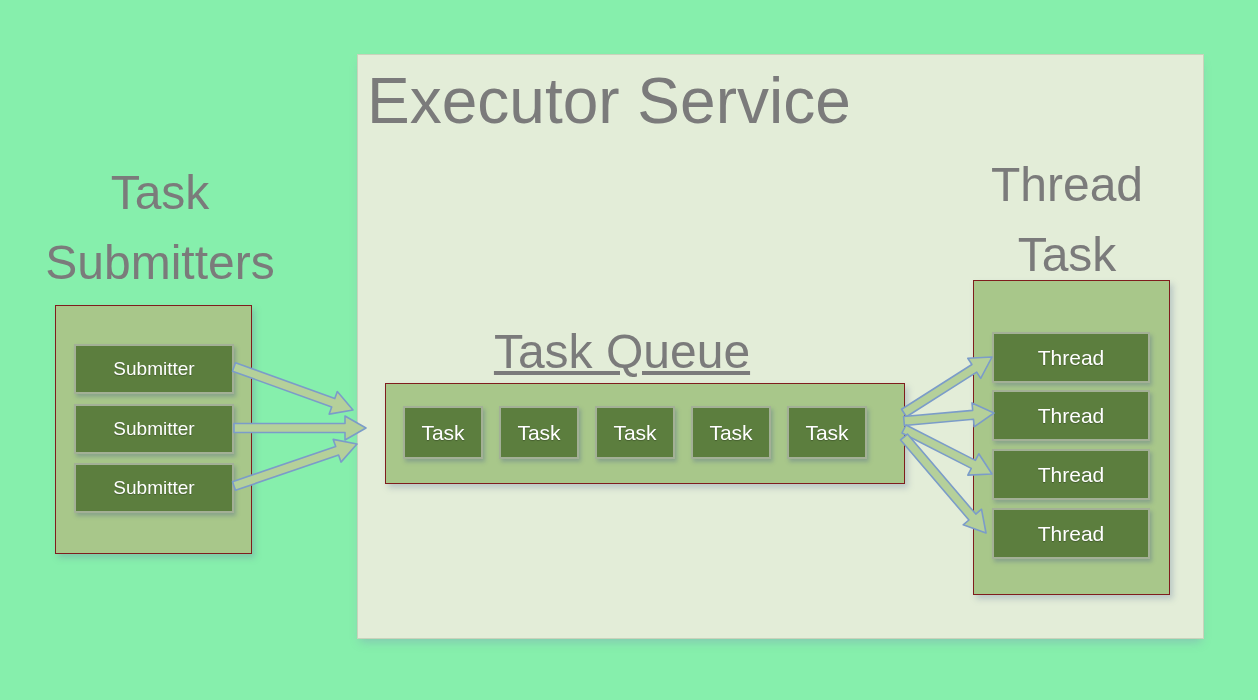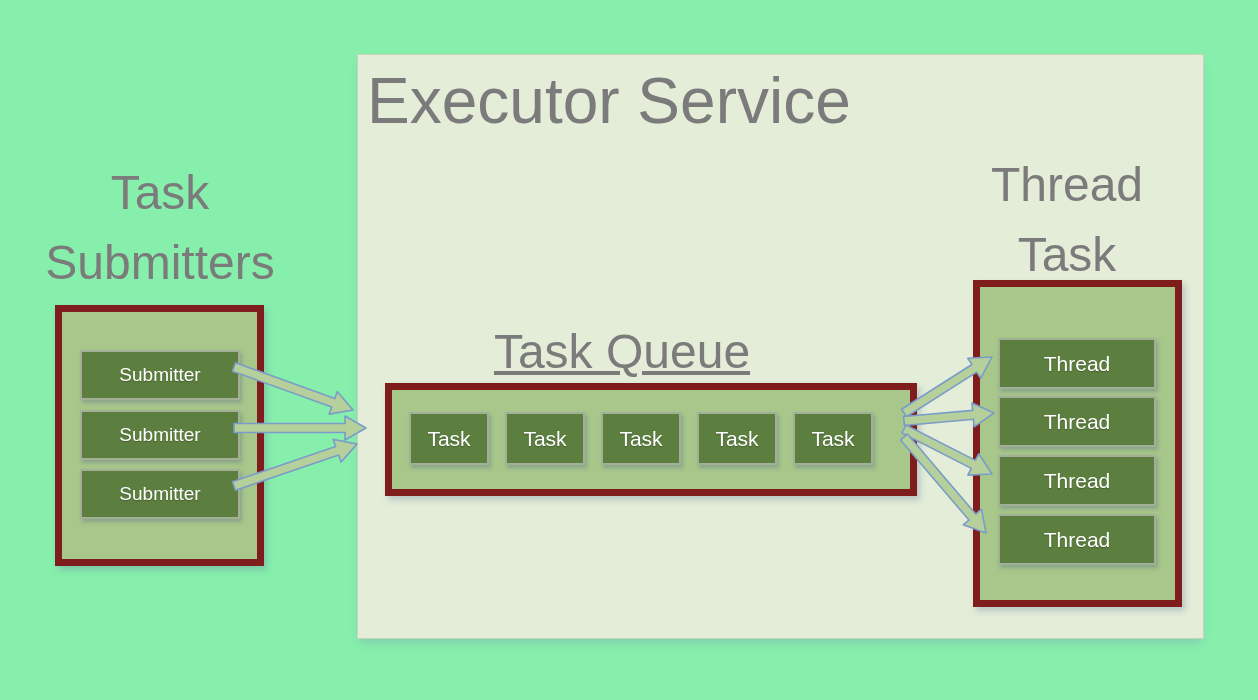--- a/index.html
+++ b/index.html
@@ -47,21 +47,21 @@
   }
   .title-submitters { left: 5px;  top: 158px; width: 310px; }
   .title-queue      { left: 462px; top: 326px; width: 320px; line-height: 1.1; text-decoration: underline; }
   .title-threadpool { left: 967px; top: 150px; width: 200px; }
   .section-title span { display: block; }
 
   
   .group {
     position: absolute;
     background: var(--container-fill, #a8c78a);
-    border: 7px solid #7f1d1d;
+    border: 1px solid #7f1d1d;
     box-shadow: 3px 4px 6px rgba(110,130,160,0.35);
   }
   .group-submitters { left: 55px;  top: 305px; width: 195px; height: 247px; }
   .group-queue      { left: 385px; top: 383px; width: 518px; height: 99px;  }
   .group-threadpool { left: 973px; top: 280px; width: 195px; height: 313px; }
 
   
   .leaf {
     position: absolute;
     background: var(--box-fill, #5c7e3e);

